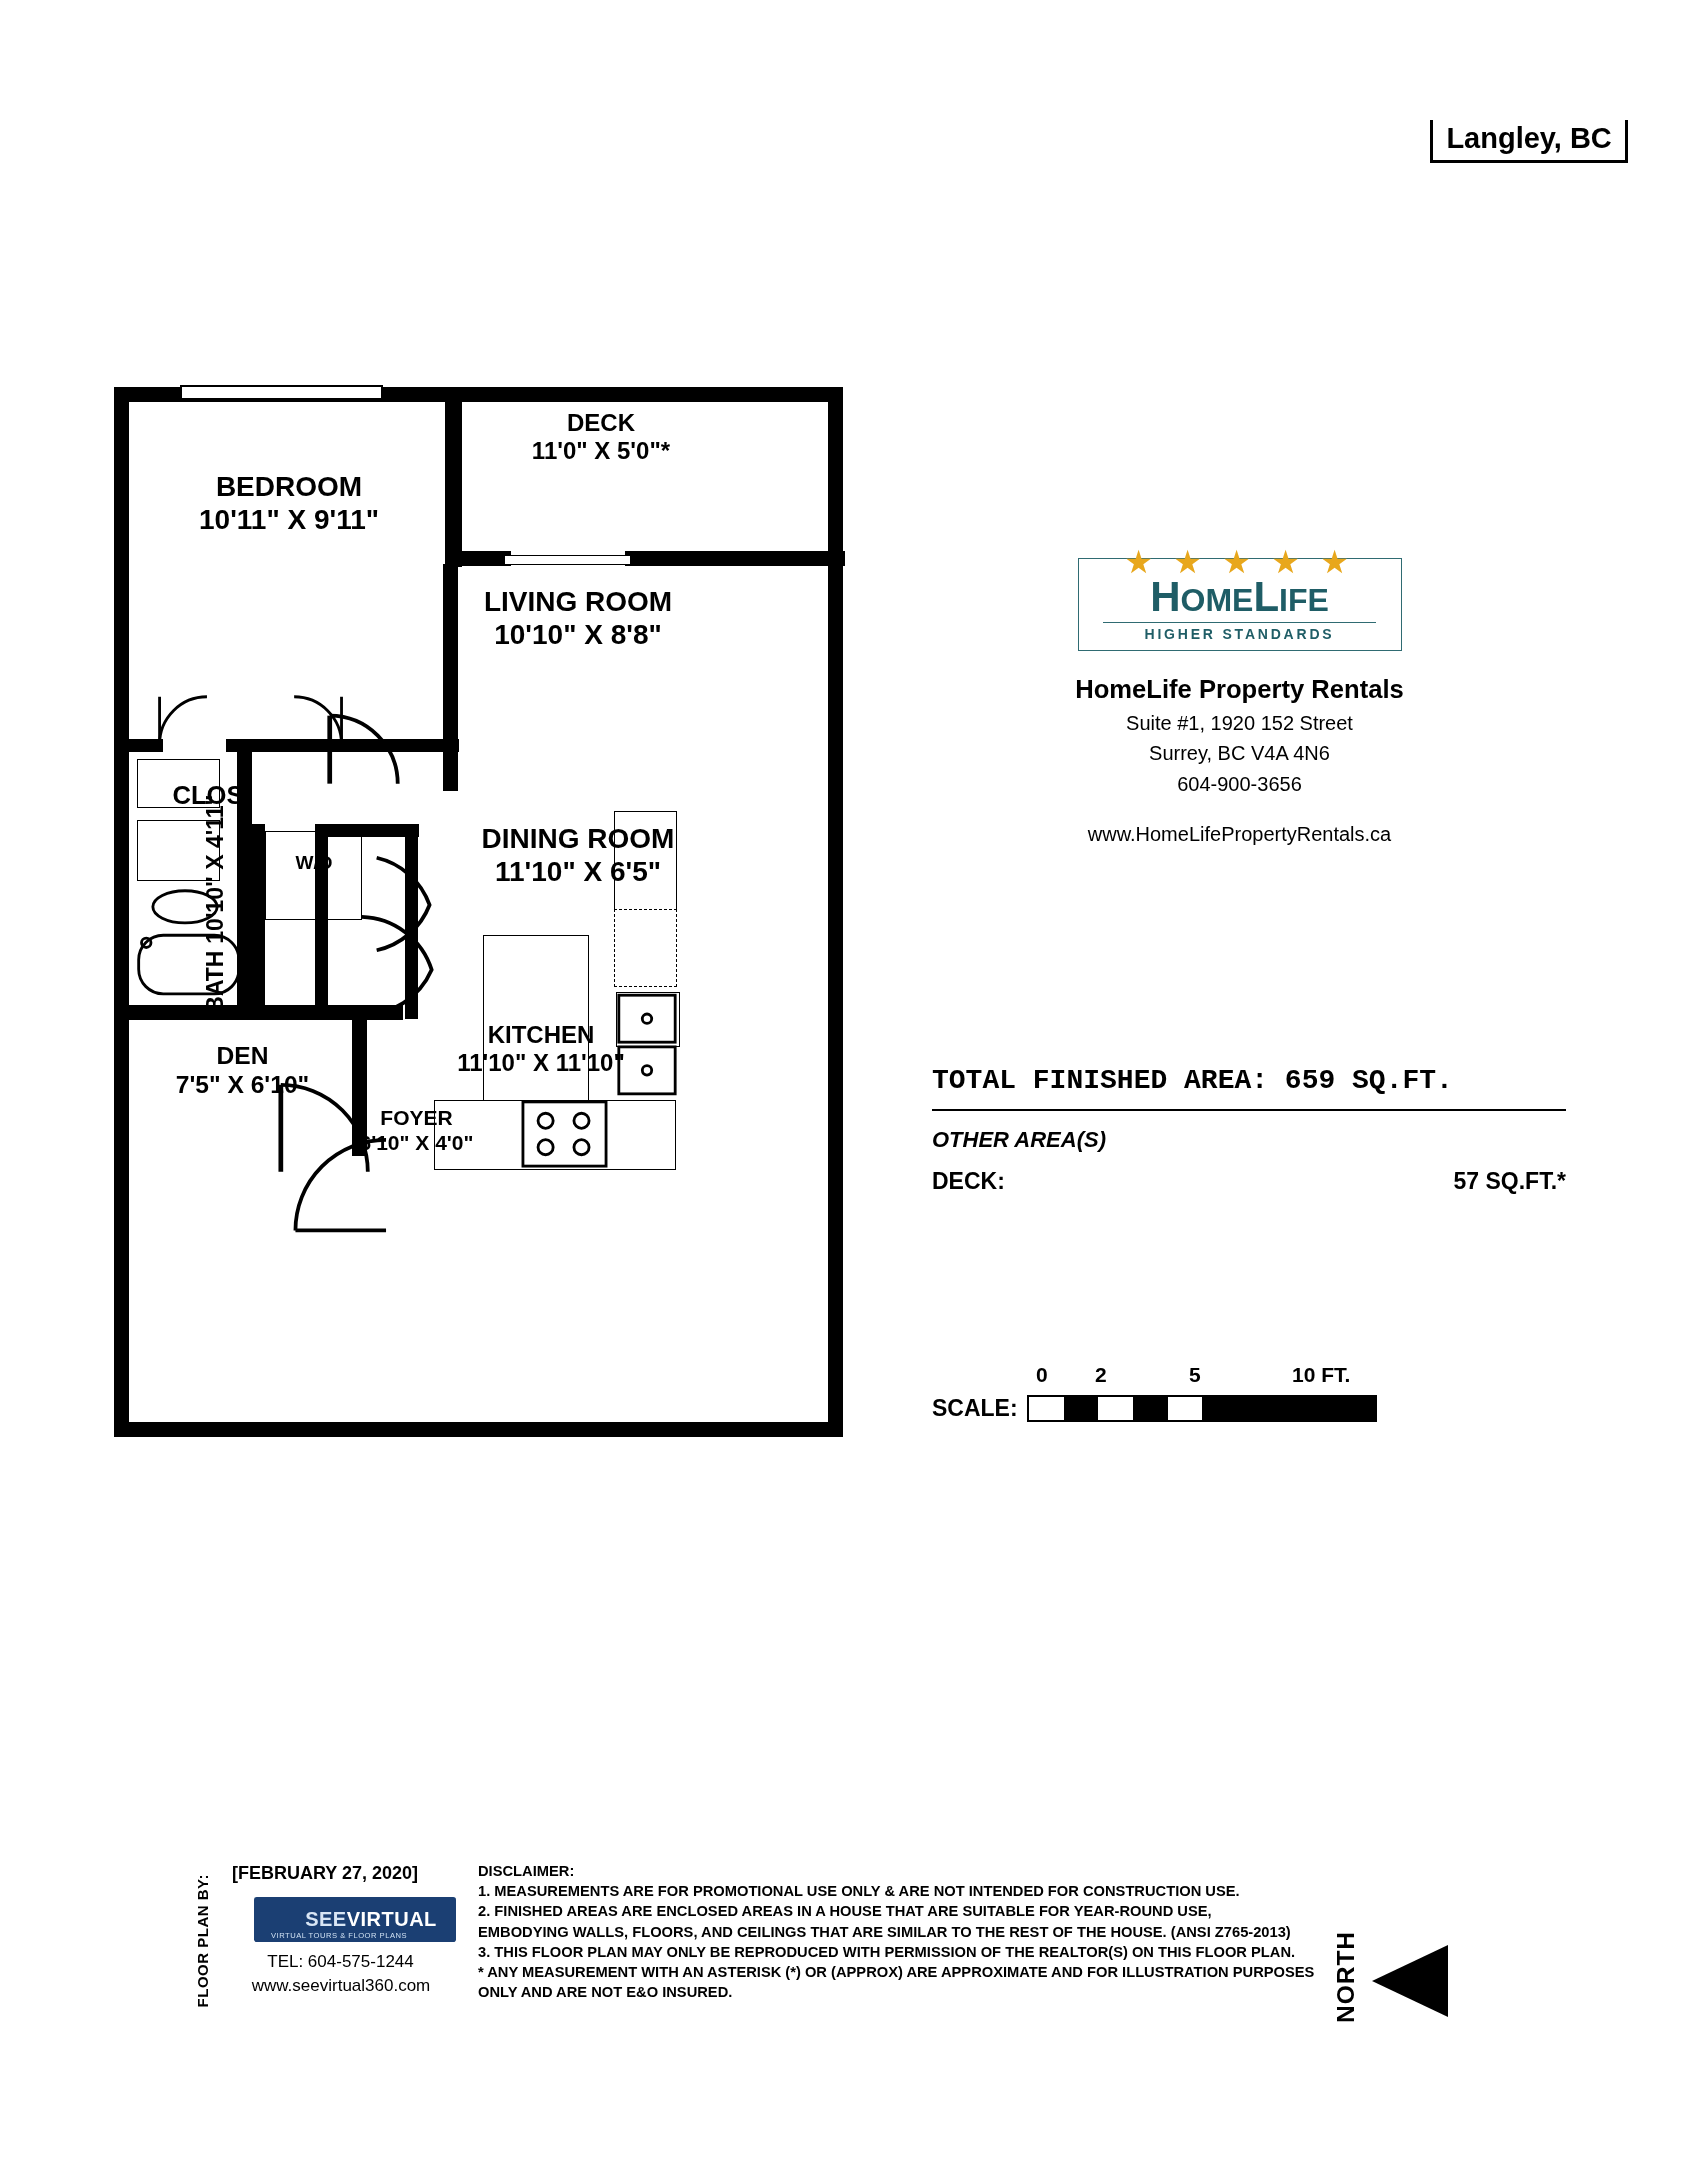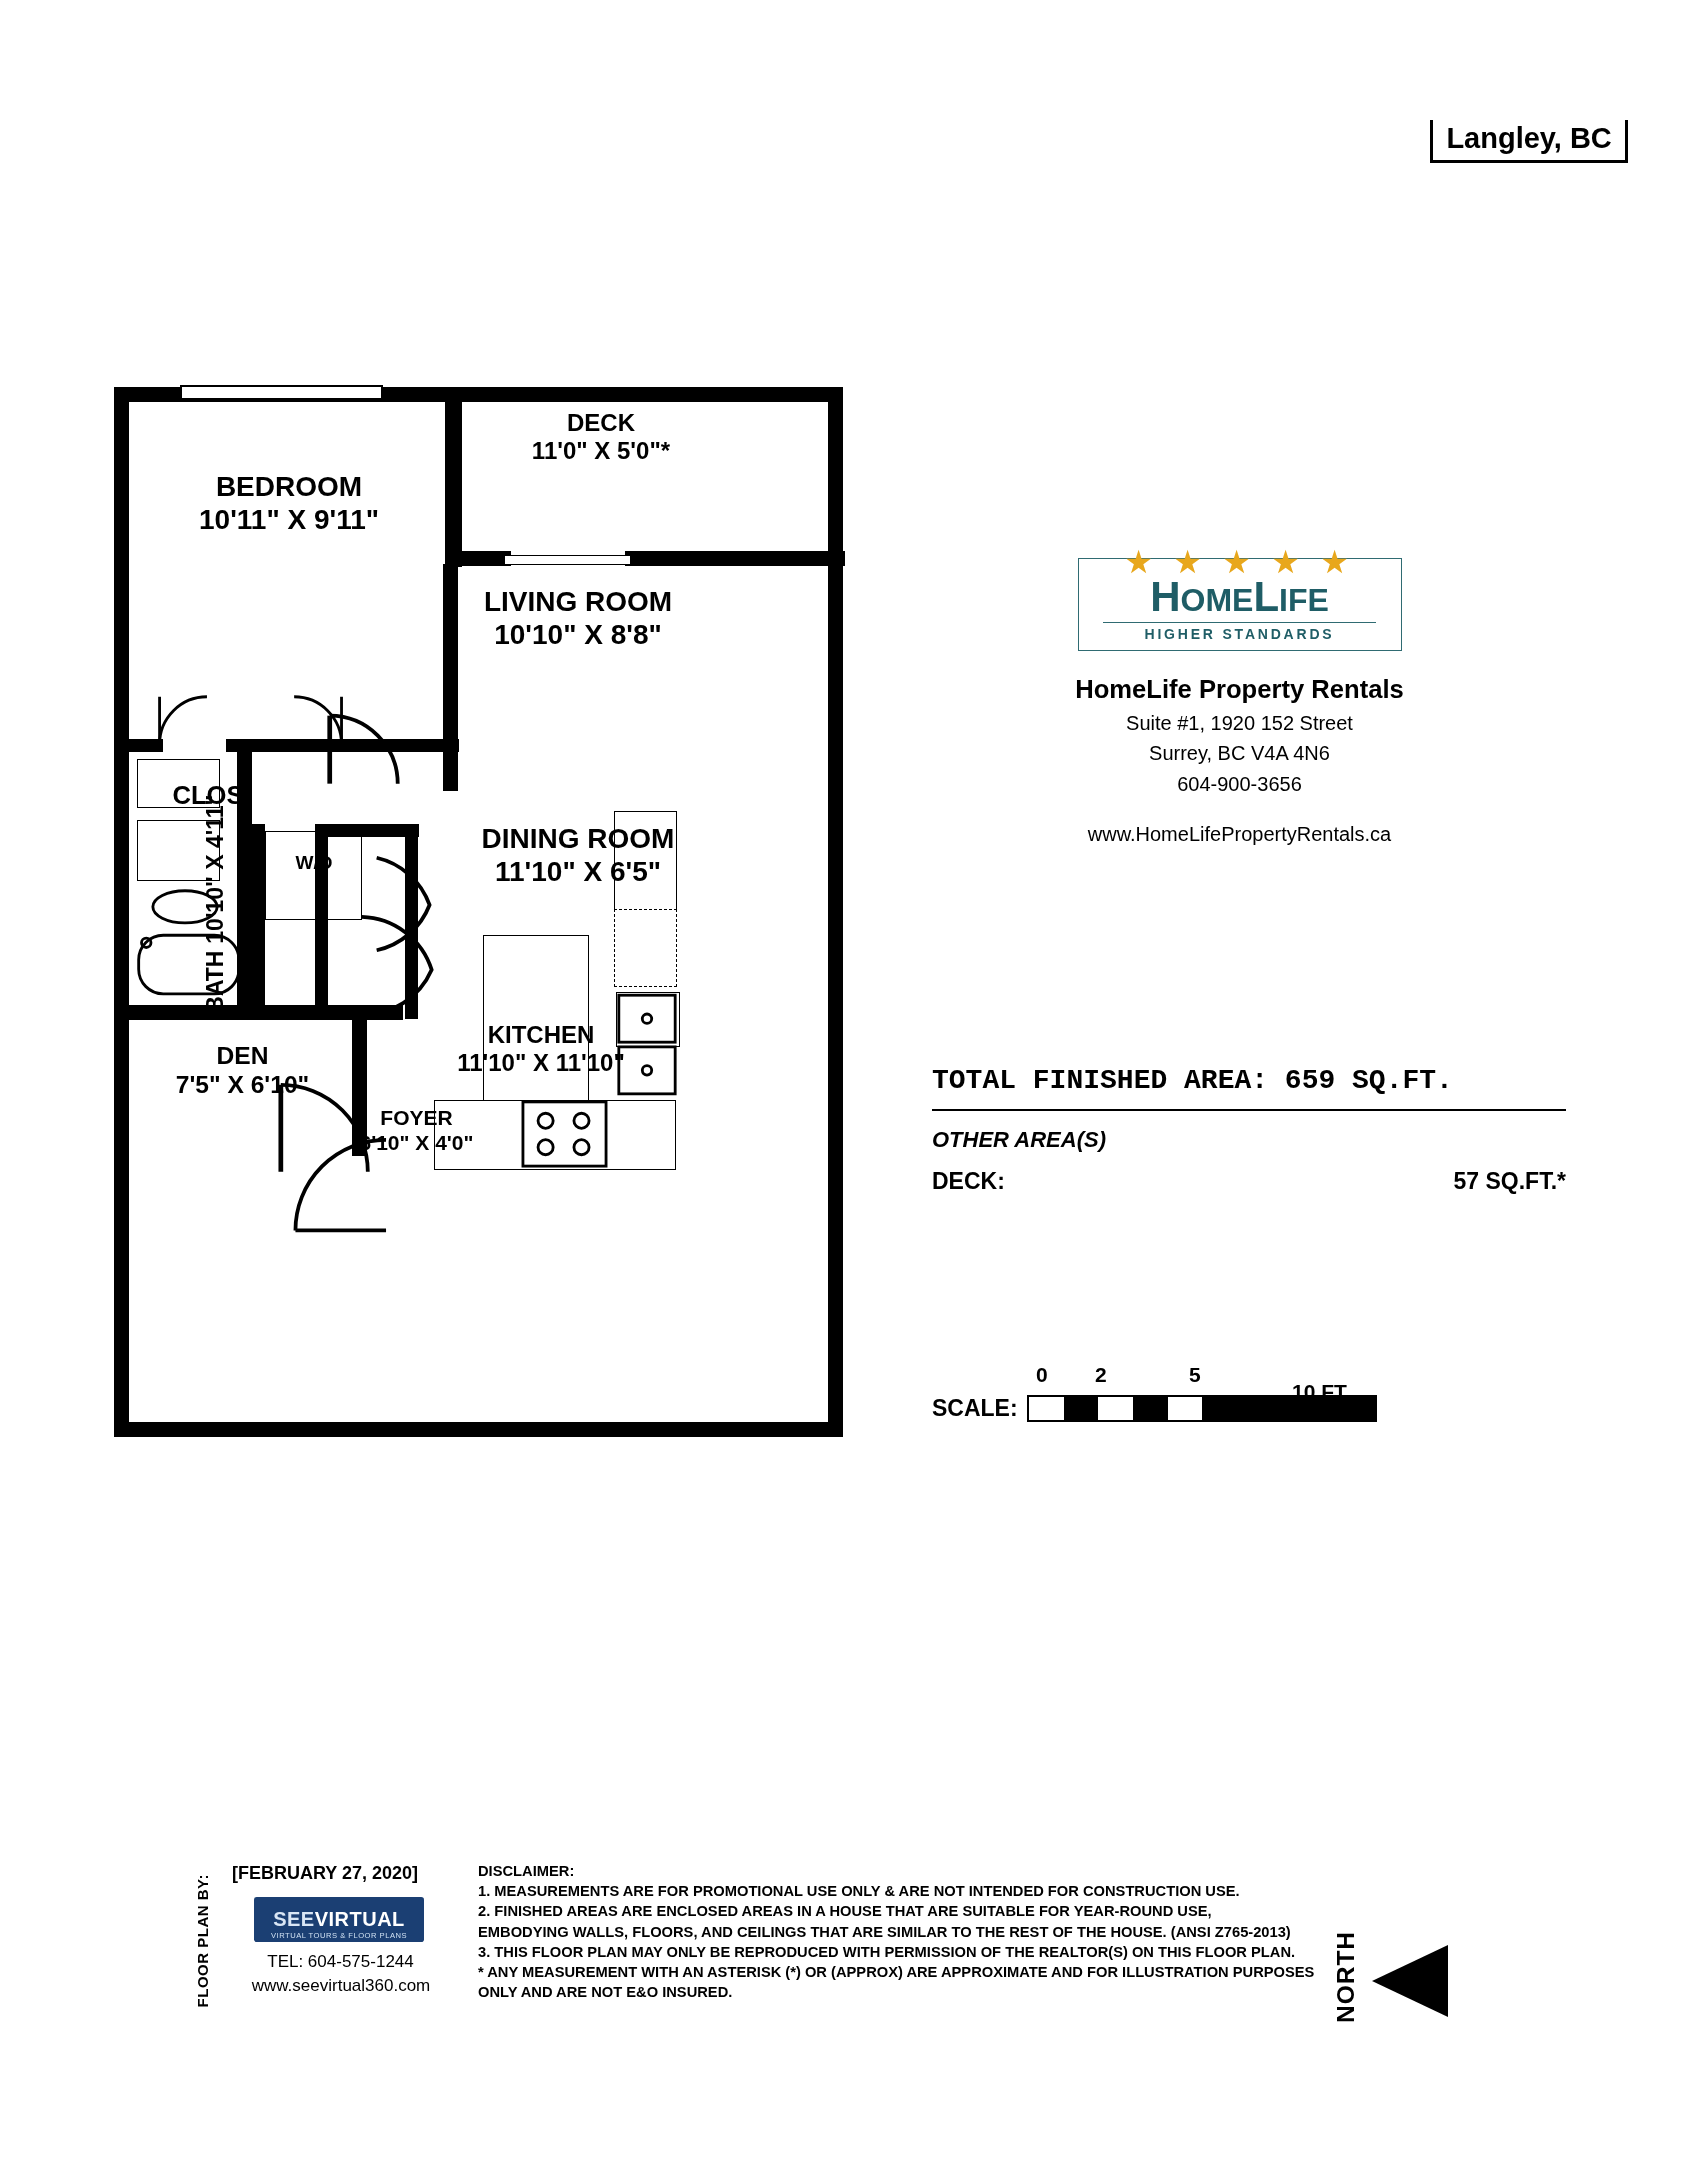--- a/index.html
+++ b/index.html
@@ -59,21 +59,21 @@
   #scale-word{font-size:23px;font-weight:bold;margin-right:9.5px;}
   #scale-bar{flex:1;height:23px;border:2.8px solid #000;display:flex;}
   #scale-bar div{flex:1;}
 
   
   #footer{position:absolute;left:0;top:1855px;width:1685px;height:246px;}
   #fp-by{position:absolute;left:194px;top:19px;writing-mode:vertical-rl;transform:rotate(180deg);
          font-size:15px;font-weight:bold;letter-spacing:0.5px;}
   #date-box{position:absolute;left:232px;top:7.6px;font-size:18px;font-weight:bold;}
   #sv-logo{position:absolute;left:254px;top:42px;width:170px;height:45px;background:#1b3f73;
-           border-radius:2.8px;color:#fff;display:flex;align-items:center;justify-content:center;}
+           border-radius:2.8px;color:#fff;display:flex;align-items:center;justify-content:center;padding-left:32px;}
   #sv-logo .sv{font-size:20px;font-weight:bold;letter-spacing:0.5px;}
   #sv-logo .sv .see{color:#d9e6f5;}
   #sv-sub{position:absolute;left:254px;top:76px;width:170px;text-align:center;font-size:7.6px;color:#cfe0f2;letter-spacing:0.5px;}
   #sv-tel{position:absolute;left:241px;top:97px;width:199px;text-align:center;font-size:17px;}
   #sv-web{position:absolute;left:232px;top:121px;width:218px;text-align:center;font-size:17px;}
   #disclaimer{position:absolute;left:478px;top:5.7px;width:852px;font-size:14.7px;line-height:1.38;font-weight:600;}
   #disclaimer .t{font-weight:bold;}
   #north-word{position:absolute;left:1332px;top:1931px;writing-mode:vertical-rl;transform:rotate(180deg);
               font-size:24.6px;font-weight:bold;letter-spacing:0.9px;}
   #north-arrow{position:absolute;left:1372px;top:1945px;width:0;height:0;
@@ -249,21 +249,21 @@
       <span>DECK:</span>
       <span>57  SQ.FT.*</span>
     </div>
   </div>
 
   <div id="scale">
     <div id="scale-nums">
       <span style="left:104px;">0</span>
       <span style="left:163px;">2</span>
       <span style="left:257px;">5</span>
-      <span style="left:360px;margin-top:17px;">10 FT.</span>
+      <span style="left:360px;">10 FT.</span>
     </div>
     <div id="scale-row">
       <div id="scale-word">SCALE:</div>
       <div id="scale-bar">
         <div style="background:#fff;"></div>
         <div style="background:#000;"></div>
         <div style="background:#fff;"></div>
         <div style="background:#000;"></div>
         <div style="background:#fff;"></div>
         <div style="background:#000;flex:5;"></div>

